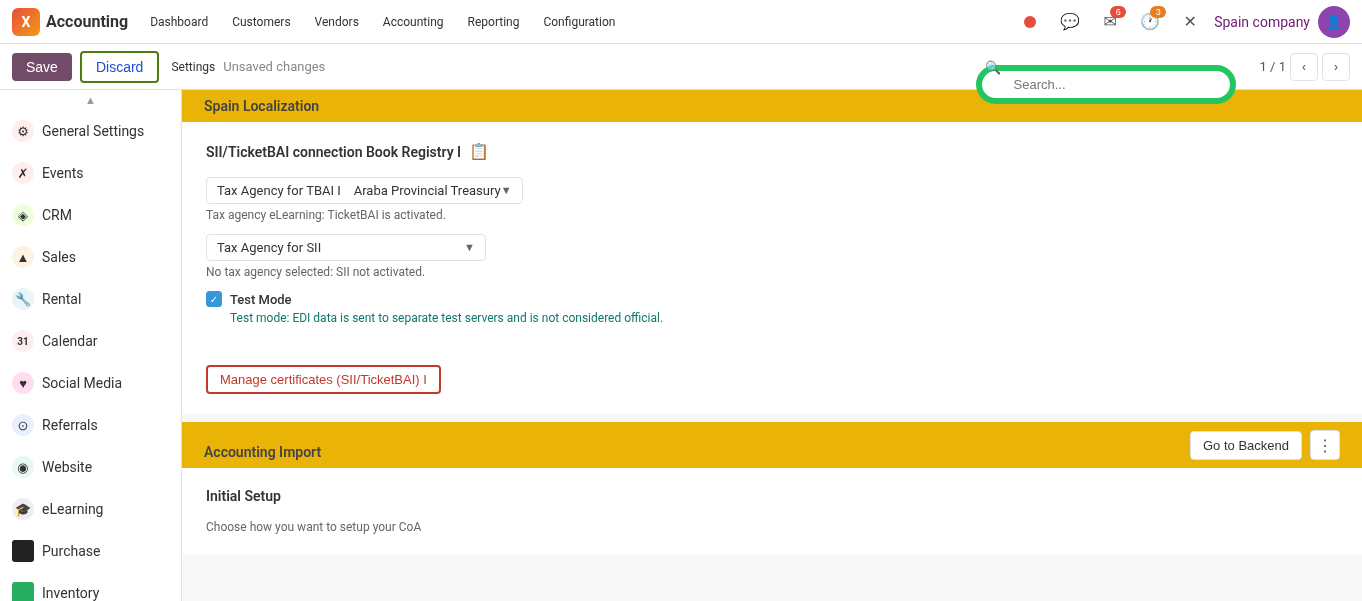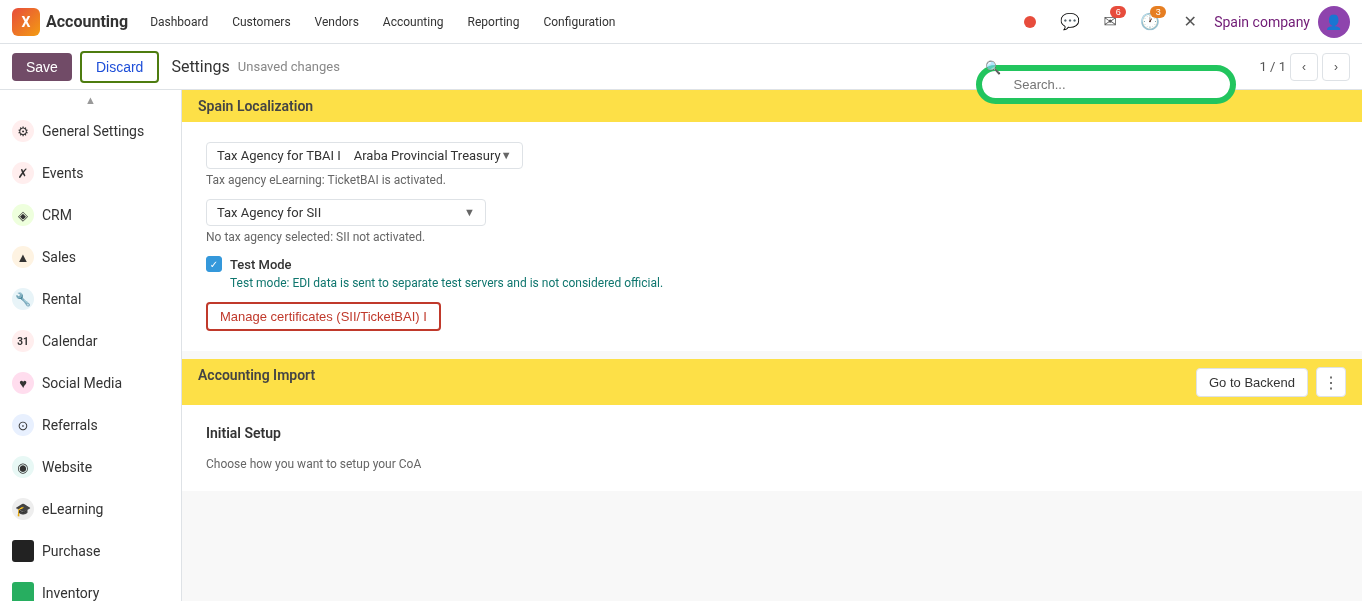--- a/index.html
+++ b/index.html
@@ -55,21 +55,21 @@
     }
     .btn-save {
       background: #714b67; color: white; border: none; border-radius: 4px;
       padding: 6px 14px; cursor: pointer; font-size: 14px; font-weight: 500;
     }
     .btn-discard {
       background: white; color: #1d4ed8; border: 2px solid #4d7c0f; border-radius: 4px;
       padding: 6px 14px; cursor: pointer; font-size: 14px;
     }
     .toolbar-title {
-      font-size: 16px; color: #333; margin-left: 4px;
+      font-size: 12px; color: #333; margin-left: 4px;
     }
     .unsaved {
       font-size: 13px; color: #888;
     }
     .search-bar {
       margin-left: auto; position: relative;
     }
     .search-bar input {
       border: 6px solid #22c55e; border-radius: 20px;
       padding: 6px 12px 6px 32px; font-size: 13px; width: 260px;
@@ -110,23 +110,23 @@
       width: 22px; height: 22px; border-radius: 50%;
       display: flex; align-items: center; justify-content: center;
       font-size: 13px; flex-shrink: 0;
     }
 
     
     .content {
       flex: 1; overflow-y: auto; background: #f8f8f8;
     }
     .section-header {
-      background: #fde047; padding: 8px 16px;
+      background: #eab308; padding: 8px 22px;
       font-size: 14px; font-weight: 600; color: #444;
-      display: flex; align-items: flex-start; justify-content: space-between;
+      display: flex; align-items: flex-end; justify-content: space-between;
     }
     .section-body {
       background: #fff; padding: 20px 24px;
     }
     .subsection-title {
       font-size: 14px; font-weight: 600; color: #333; margin-bottom: 16px;
       display: flex; align-items: center; gap: 8px;
     }
     .field-row {
       margin-bottom: 12px;
@@ -155,21 +155,21 @@
     .checkbox-label {
       font-size: 13px; color: #333; font-weight: 500;
     }
     .checkbox-hint {
       font-size: 12px; color: #0f766e; margin-left: 24px; margin-top: 2px;
     }
     .manage-btn {
       display: inline-flex; align-items: center;
       border: 2px solid #c0392b; color: #c0392b; border-radius: 4px;
       padding: 5px 12px; font-size: 13px; cursor: pointer; background: white;
-      margin-top: 0;
+      margin-top: 28px;
     }
 
     
     .second-section {
       margin-top: 8px;
     }
     .section-header-right {
       display: flex; align-items: center; gap: 8px;
     }
     .go-backend-btn {
@@ -301,20 +301,24 @@
 
   </div>
 
   <div class="content">
 
     <div>
       <div class="section-header">
         <span>Spain Localization</span>
       </div>
       <div class="section-body">
+        <div class="subsection-title">
+          <span>SII/TicketBAI connection Book Registry I</span>
+          <span style="font-size:16px;">📋</span>
+        </div>
 
         
         <div class="field-row">
           <div class="field-select">
             <div class="select-field">
               <span>
                 <span>Tax Agency for TBAI I</span>
                 &nbsp;&nbsp;
                 <span>Araba Provincial Treasury</span>
               </span>

